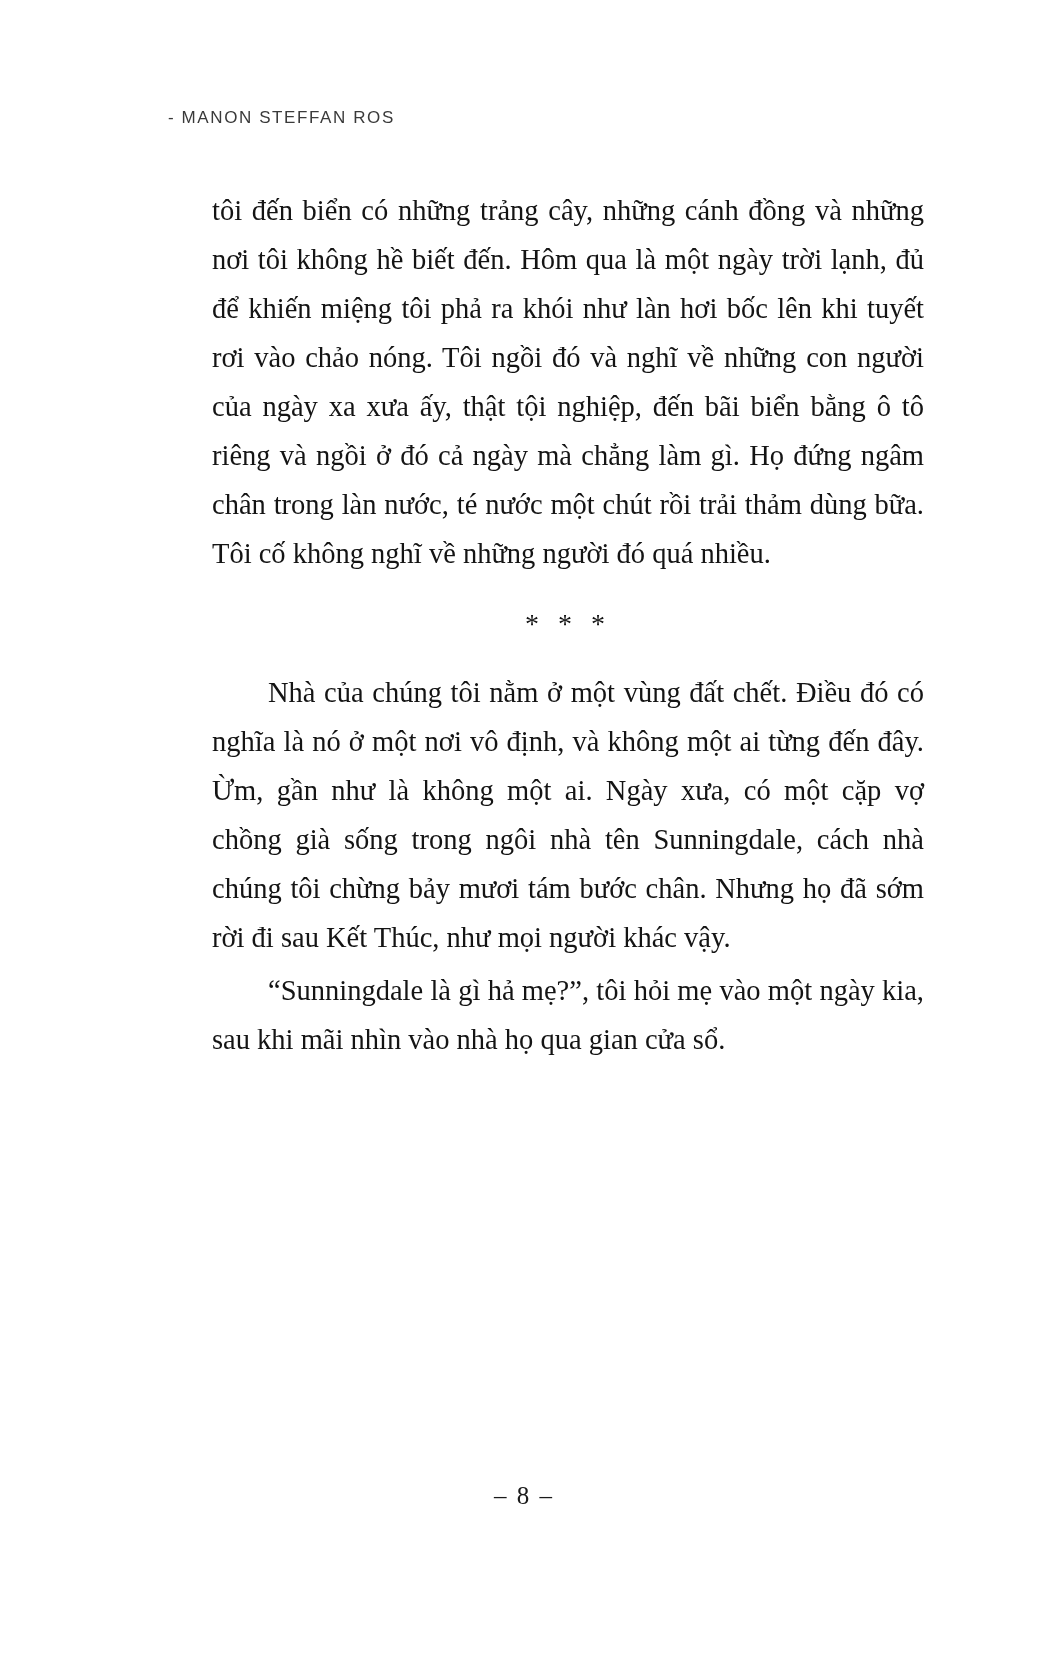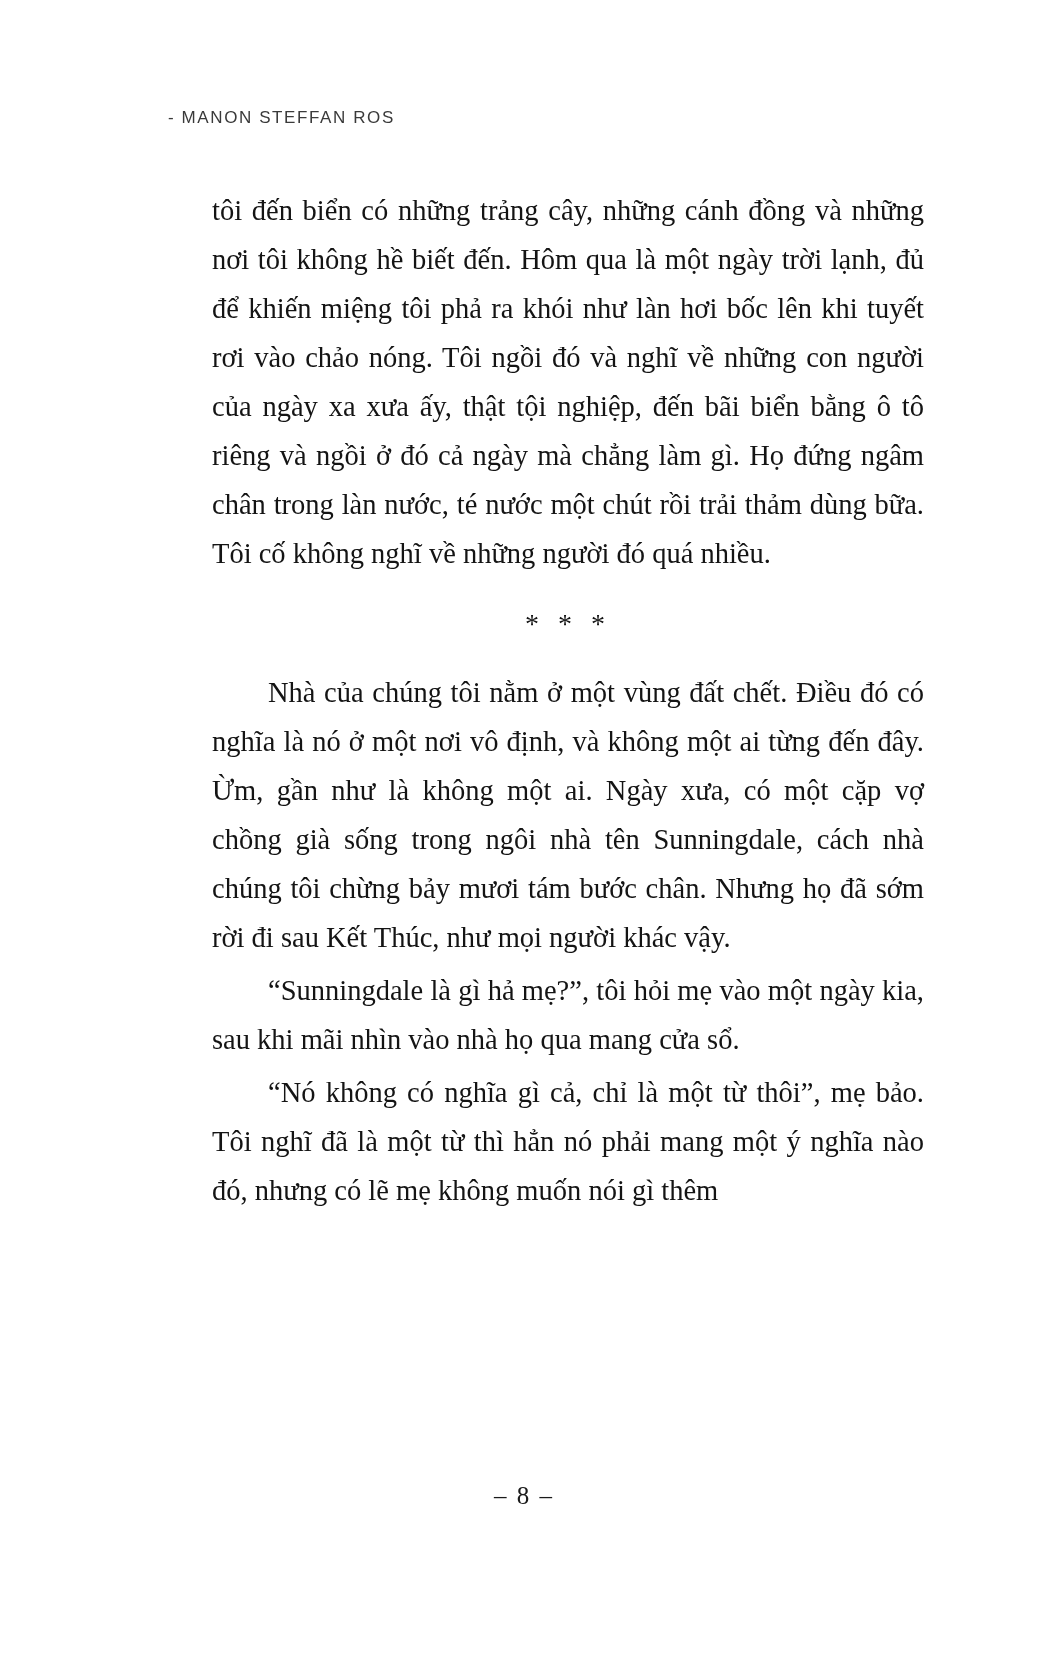--- a/index.html
+++ b/index.html
@@ -78,21 +78,20 @@
 
   <div class="body-block">
 
     <p class="para">tôi đến biển có những trảng cây, những cánh đồng và những nơi tôi không hề biết đến. Hôm qua là một ngày trời lạnh, đủ để khiến miệng tôi phả ra khói như làn hơi bốc lên khi tuyết rơi vào chảo nóng. Tôi ngồi đó và nghĩ về những con người của ngày xa xưa ấy, thật tội nghiệp, đến bãi biển bằng ô tô riêng và ngồi ở đó cả ngày mà chẳng làm gì. Họ đứng ngâm chân trong làn nước, té nước một chút rồi trải thảm dùng bữa. Tôi cố không nghĩ về những người đó quá nhiều.</p>
 
 
     <div class="divider">* * *</div>
 
     <p class="para indent">Nhà của chúng tôi nằm ở một vùng đất chết. Điều đó có nghĩa là nó ở một nơi vô định, và không một ai từng đến đây. Ừm, gần như là không một ai. Ngày xưa, có một cặp vợ chồng già sống trong ngôi nhà tên Sunningdale, cách nhà chúng tôi chừng bảy mươi tám bước chân. Nhưng họ đã sớm rời đi sau Kết Thúc, như mọi người khác vậy.</p>
 
-    <p class="para indent">“Sunningdale là gì hả mẹ?”, tôi hỏi mẹ vào một ngày kia, sau khi mãi nhìn vào nhà họ qua mang cửa sổ.</p>
+    <p class="para indent">“Sunningdale là gì hả mẹ?”, tôi hỏi mẹ vào một ngày kia, sau khi mãi nhìn vào nhà họ qua gian cửa sổ.</p>
 
-    <p class="para indent">“Nó không có nghĩa gì cả, chỉ là một từ thôi”, mẹ bảo. Tôi nghĩ đã là một từ thì hẳn nó phải mang một ý nghĩa nào đó, nhưng có lẽ mẹ không muốn nói gì thêm</p>
 
   </div>
 
   <div class="folio">– 8 –</div>
 
 </div>
 
 </body></html>

